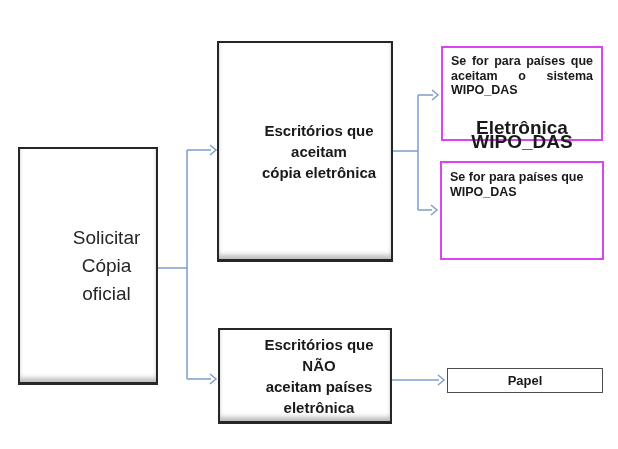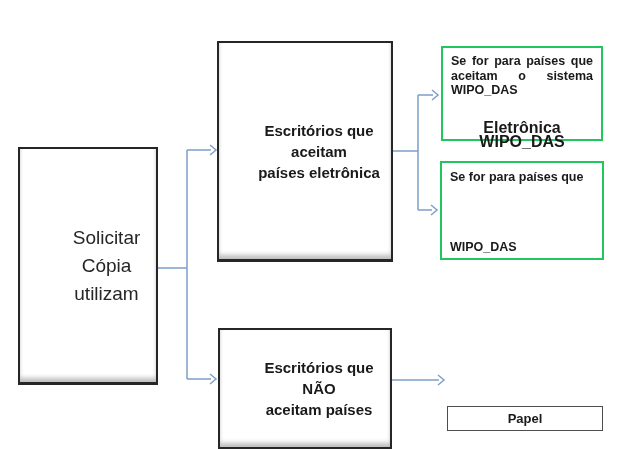--- a/index.html
+++ b/index.html
@@ -26,35 +26,35 @@
     justify-content: center;
   }
   
   .box3d {
     border: 2px solid #262626;
     border-bottom-width: 3px;
     box-shadow: inset 0 -7px 5px -3px #bdbdbd,
                 inset 3px 0 3px -2px #e3e3e3,
                 inset -3px 0 3px -2px #e3e3e3;
   }
-  .box-plain { border: 2px solid #22c55e; justify-content: space-between; }
-  .box-thin  { border: 1.5px solid #4d4d4d; margin-top: 38px; }
+  .box-plain { border: 2px solid #d946ef; justify-content: flex-start; }
+  .box-thin  { border: 1.5px solid #4d4d4d; }
 
   .b-solicitar { left: 18px;  top: 147px; width: 140px; height: 238px; }
   .b-aceitam   { left: 217px; top: 41px;  width: 176px; height: 221px; }
-  .b-naoaceitam{ left: 218px; top: 328px; width: 174px; height: 122px; }
+  .b-naoaceitam{ left: 218px; top: 328px; width: 174px; height: 96px; }
   .b-wipo      { left: 441px; top: 46px;  width: 162px; height: 95px; padding: 6px 8px 4px 8px; }
   .b-naowipo   { left: 440px; top: 161px; width: 164px; height: 99px; padding: 7px 8px 4px 8px; }
   .b-papel     { left: 447px; top: 368px; width: 156px; height: 25px; }
 
   .t-big    { text-align: center; font-size: 19px; line-height: 28px; font-weight: 400; color: #262626; padding-left: 37px; }
   .t-mid    { text-align: center; font-size: 15px; line-height: 21px; font-weight: 700; padding-left: 28px; }
   .t-small  { font-size: 12.5px; line-height: 14.5px; font-weight: 700; text-align: left; }
   .jline    { text-align: justify; text-align-last: justify; }
-  .t-result { font-size: 16px; line-height: 14.5px; font-weight: 700; text-align: center; margin-top: 23px; }
+  .t-result { font-size: 19px; line-height: 14.5px; font-weight: 700; text-align: center; margin-top: 23px; }
   .t-papel  { text-align: center; font-size: 13px; line-height: 21px; font-weight: 700; }
 </style>
 </head>
 <body>
 
 <div class="canvas">
 
   <svg class="connectors" viewBox="0 0 618 449" aria-hidden="true">
 
     <path d="M158,268 H187 M187,150 V379 M187,150 H211 M187,379 H211" stroke="#7f9fc8" stroke-width="1.5" fill="none"></path>
@@ -65,35 +65,36 @@
     <path d="M432,90 L438,95 L432,100" stroke="#7f9fc8" stroke-width="1.5" fill="none"></path>
     <path d="M431,205 L437,210 L431,215" stroke="#7f9fc8" stroke-width="1.5" fill="none"></path>
 
     <path d="M392,380 H439" stroke="#7f9fc8" stroke-width="1.5" fill="none"></path>
     <path d="M438,375 L444,380 L438,385" stroke="#7f9fc8" stroke-width="1.5" fill="none"></path>
   </svg>
 
   <div class="box box3d b-solicitar">
     <div class="t-big">
       <div>Solicitar</div>
-      <div>Cópia utilizam</div>
+      <div>Cópia oficial</div>
     </div>
   </div>
 
   <div class="box box3d b-aceitam">
     <div class="t-mid">
       <div>Escritórios que aceitam</div>
-      <div>países eletrônica</div>
+      <div>cópia eletrônica</div>
     </div>
   </div>
 
   <div class="box box3d b-naoaceitam">
     <div class="t-mid">
       <div>Escritórios que NÃO</div>
       <div>aceitam países</div>
+      <div>eletrônica</div>
     </div>
   </div>
 
   <div class="box box-plain b-wipo">
     <div class="t-small jline">Se for para países que</div>
     <div class="t-small jline">aceitam o sistema</div>
     <div class="t-small">WIPO_DAS</div>
     <div class="t-result">Eletrônica WIPO_DAS</div>
   </div>
 

